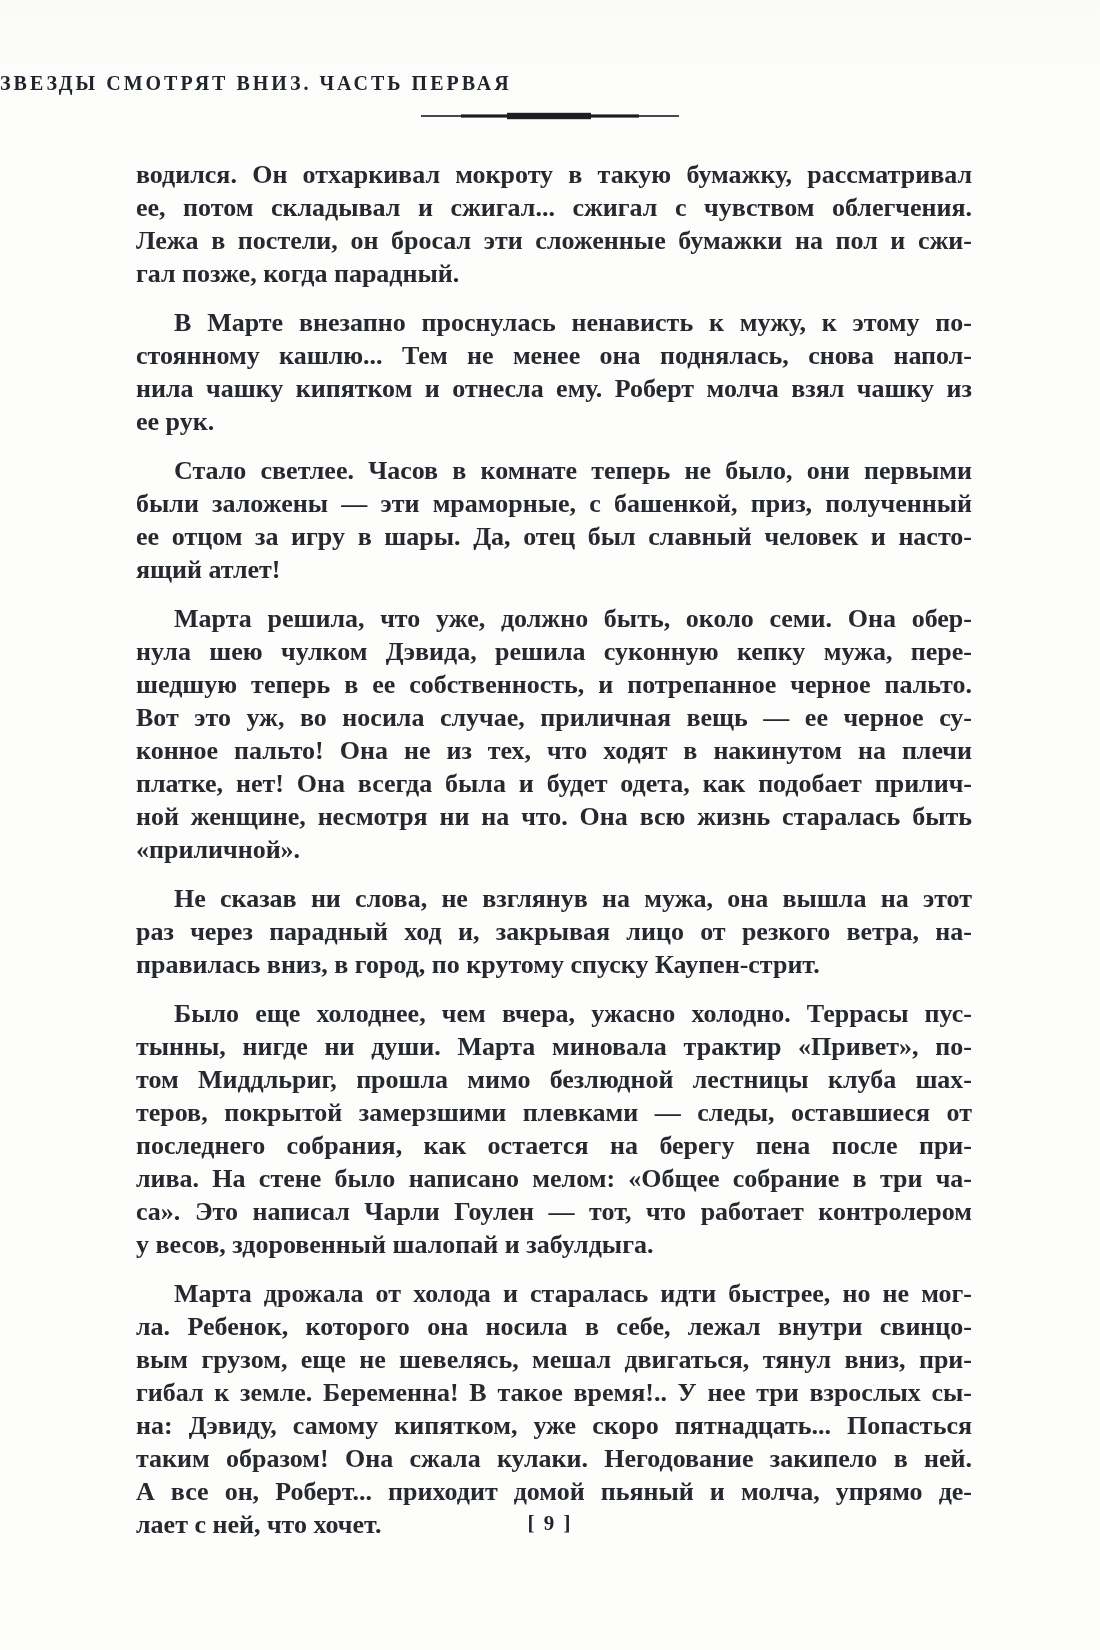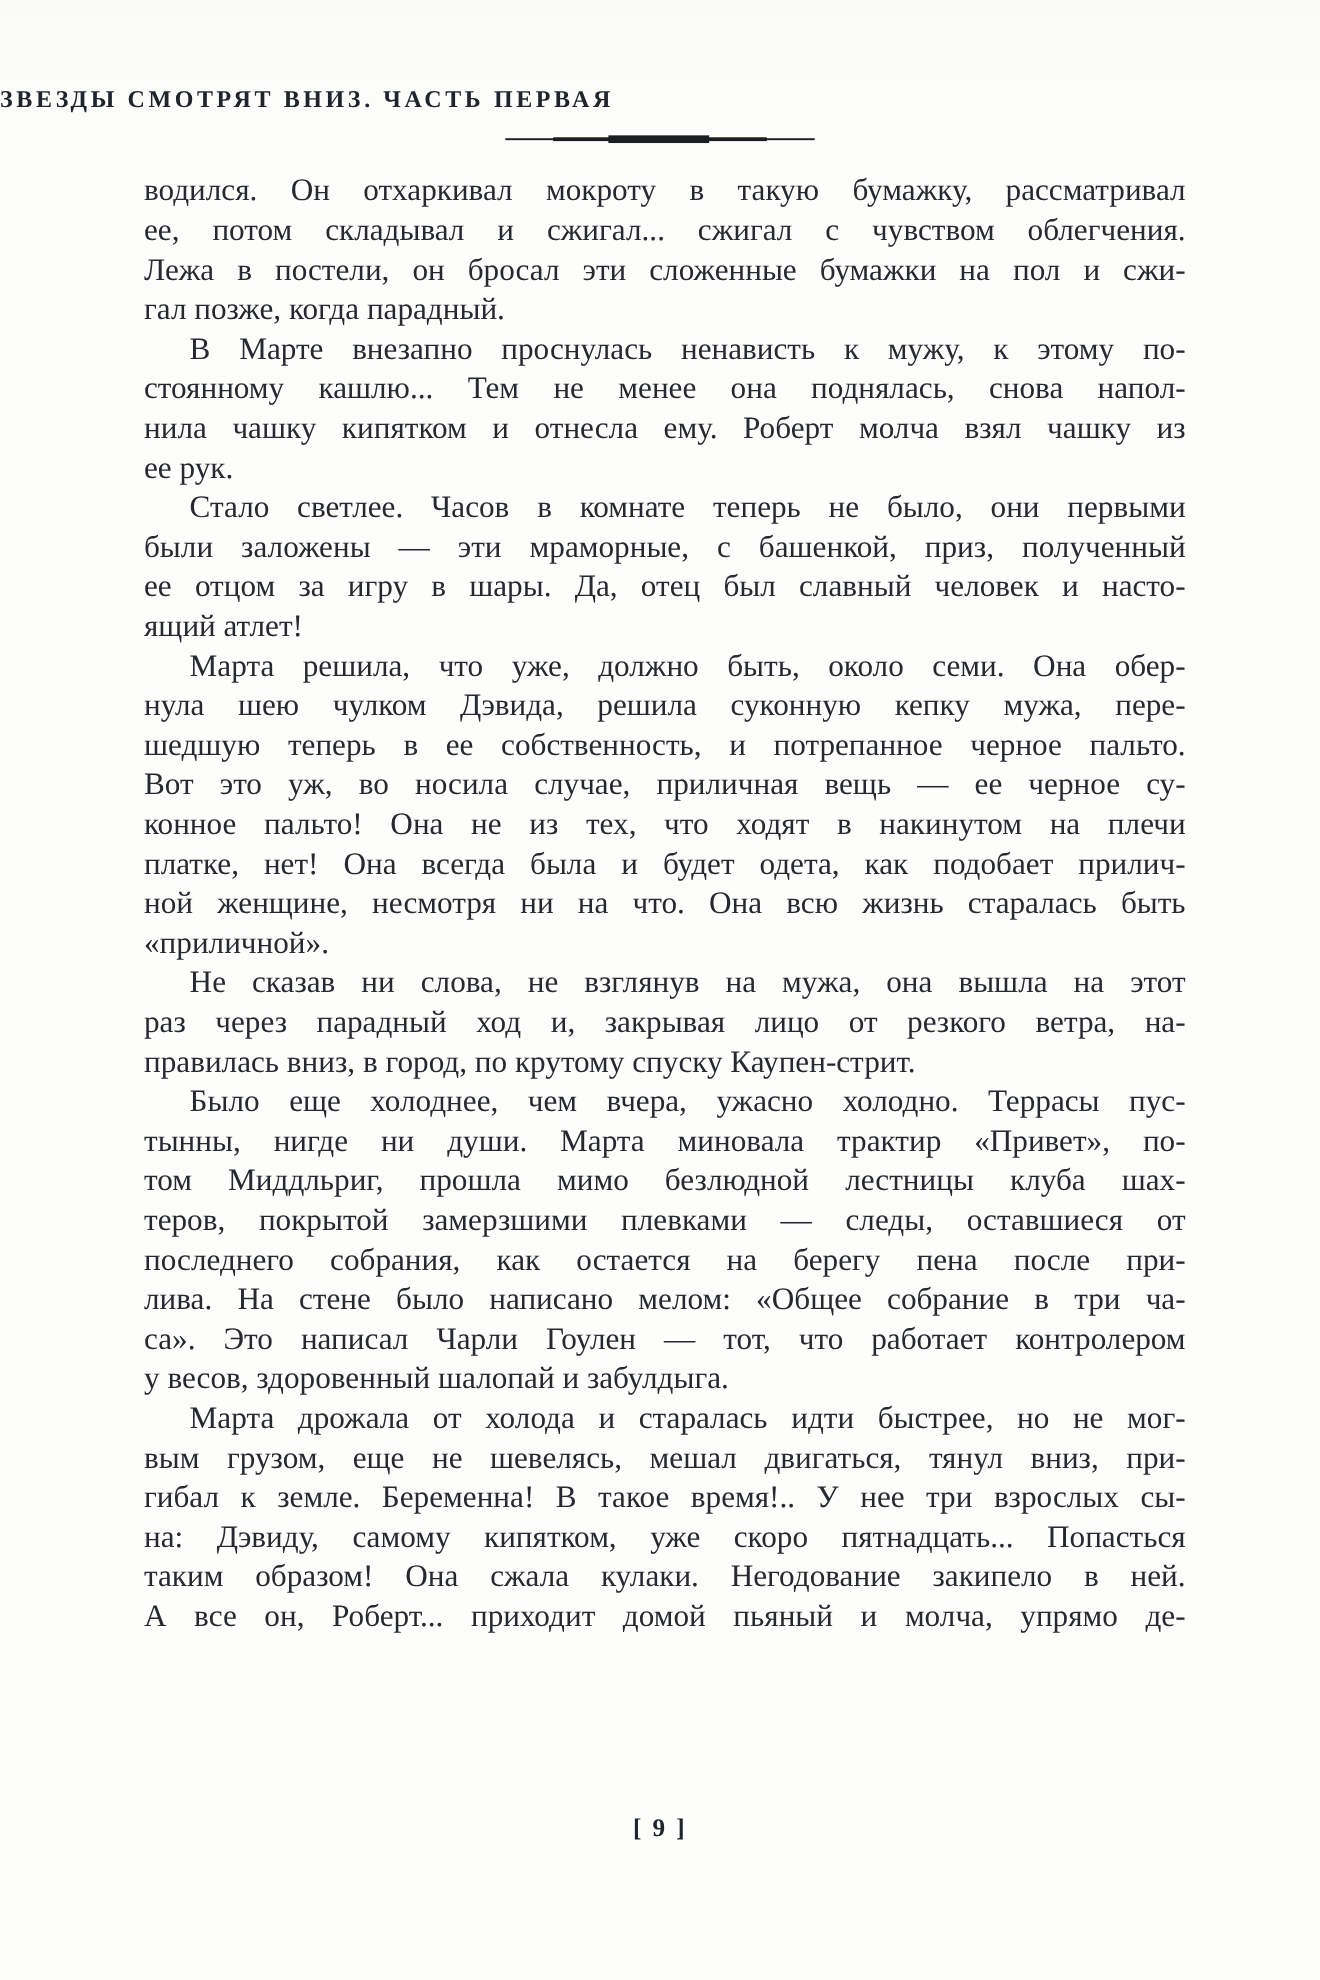--- a/index.html
+++ b/index.html
@@ -43,21 +43,21 @@
   }
   .divider-wrap svg { display: block; }
   .text-block {
     position: absolute;
     top: 142px;
     left: 120px;
     width: 868px;
     font-size: 26px;
     color: var(--ink, #272930);
   }
-  .para { margin: 0; padding: 0; }
+  .para { margin: 16px; padding: 0; font-weight: bold; }
   .line {
     line-height: 33px;
     text-align: justify;
     -moz-text-align-last: justify;
     text-align-last: justify;
   }
   .line.last {
     -moz-text-align-last: left;
     text-align-last: left;
   }
@@ -129,23 +129,25 @@
         <div class="line">тынны, нигде ни души. Марта миновала трактир «Привет», по-</div>
         <div class="line">том Миддльриг, прошла мимо безлюдной лестницы клуба шах-</div>
         <div class="line">теров, покрытой замерзшими плевками — следы, оставшиеся от</div>
         <div class="line">последнего собрания, как остается на берегу пена после при-</div>
         <div class="line">лива. На стене было написано мелом: «Общее собрание в три ча-</div>
         <div class="line">са». Это написал Чарли Гоулен — тот, что работает контролером</div>
         <div class="line last">у весов, здоровенный шалопай и забулдыга.</div>
       </div>
       <div class="para">
         <div class="line indent">Марта дрожала от холода и старалась идти быстрее, но не мог-</div>
+        <div class="line">ла. Ребенок, которого она носила в себе, лежал внутри свинцо-</div>
         <div class="line">вым грузом, еще не шевелясь, мешал двигаться, тянул вниз, при-</div>
         <div class="line">гибал к земле. Беременна! В такое время!.. У нее три взрослых сы-</div>
         <div class="line">на: Дэвиду, самому кипятком, уже скоро пятнадцать... Попасться</div>
         <div class="line">таким образом! Она сжала кулаки. Негодование закипело в ней.</div>
         <div class="line">А все он, Роберт... приходит домой пьяный и молча, упрямо де-</div>
+        <div class="line last">лает с ней, что хочет.</div>
       </div>
     </div>
 
   <div class="page-number">[ 9 ]</div>
 
 </div>
 
 </body></html>

